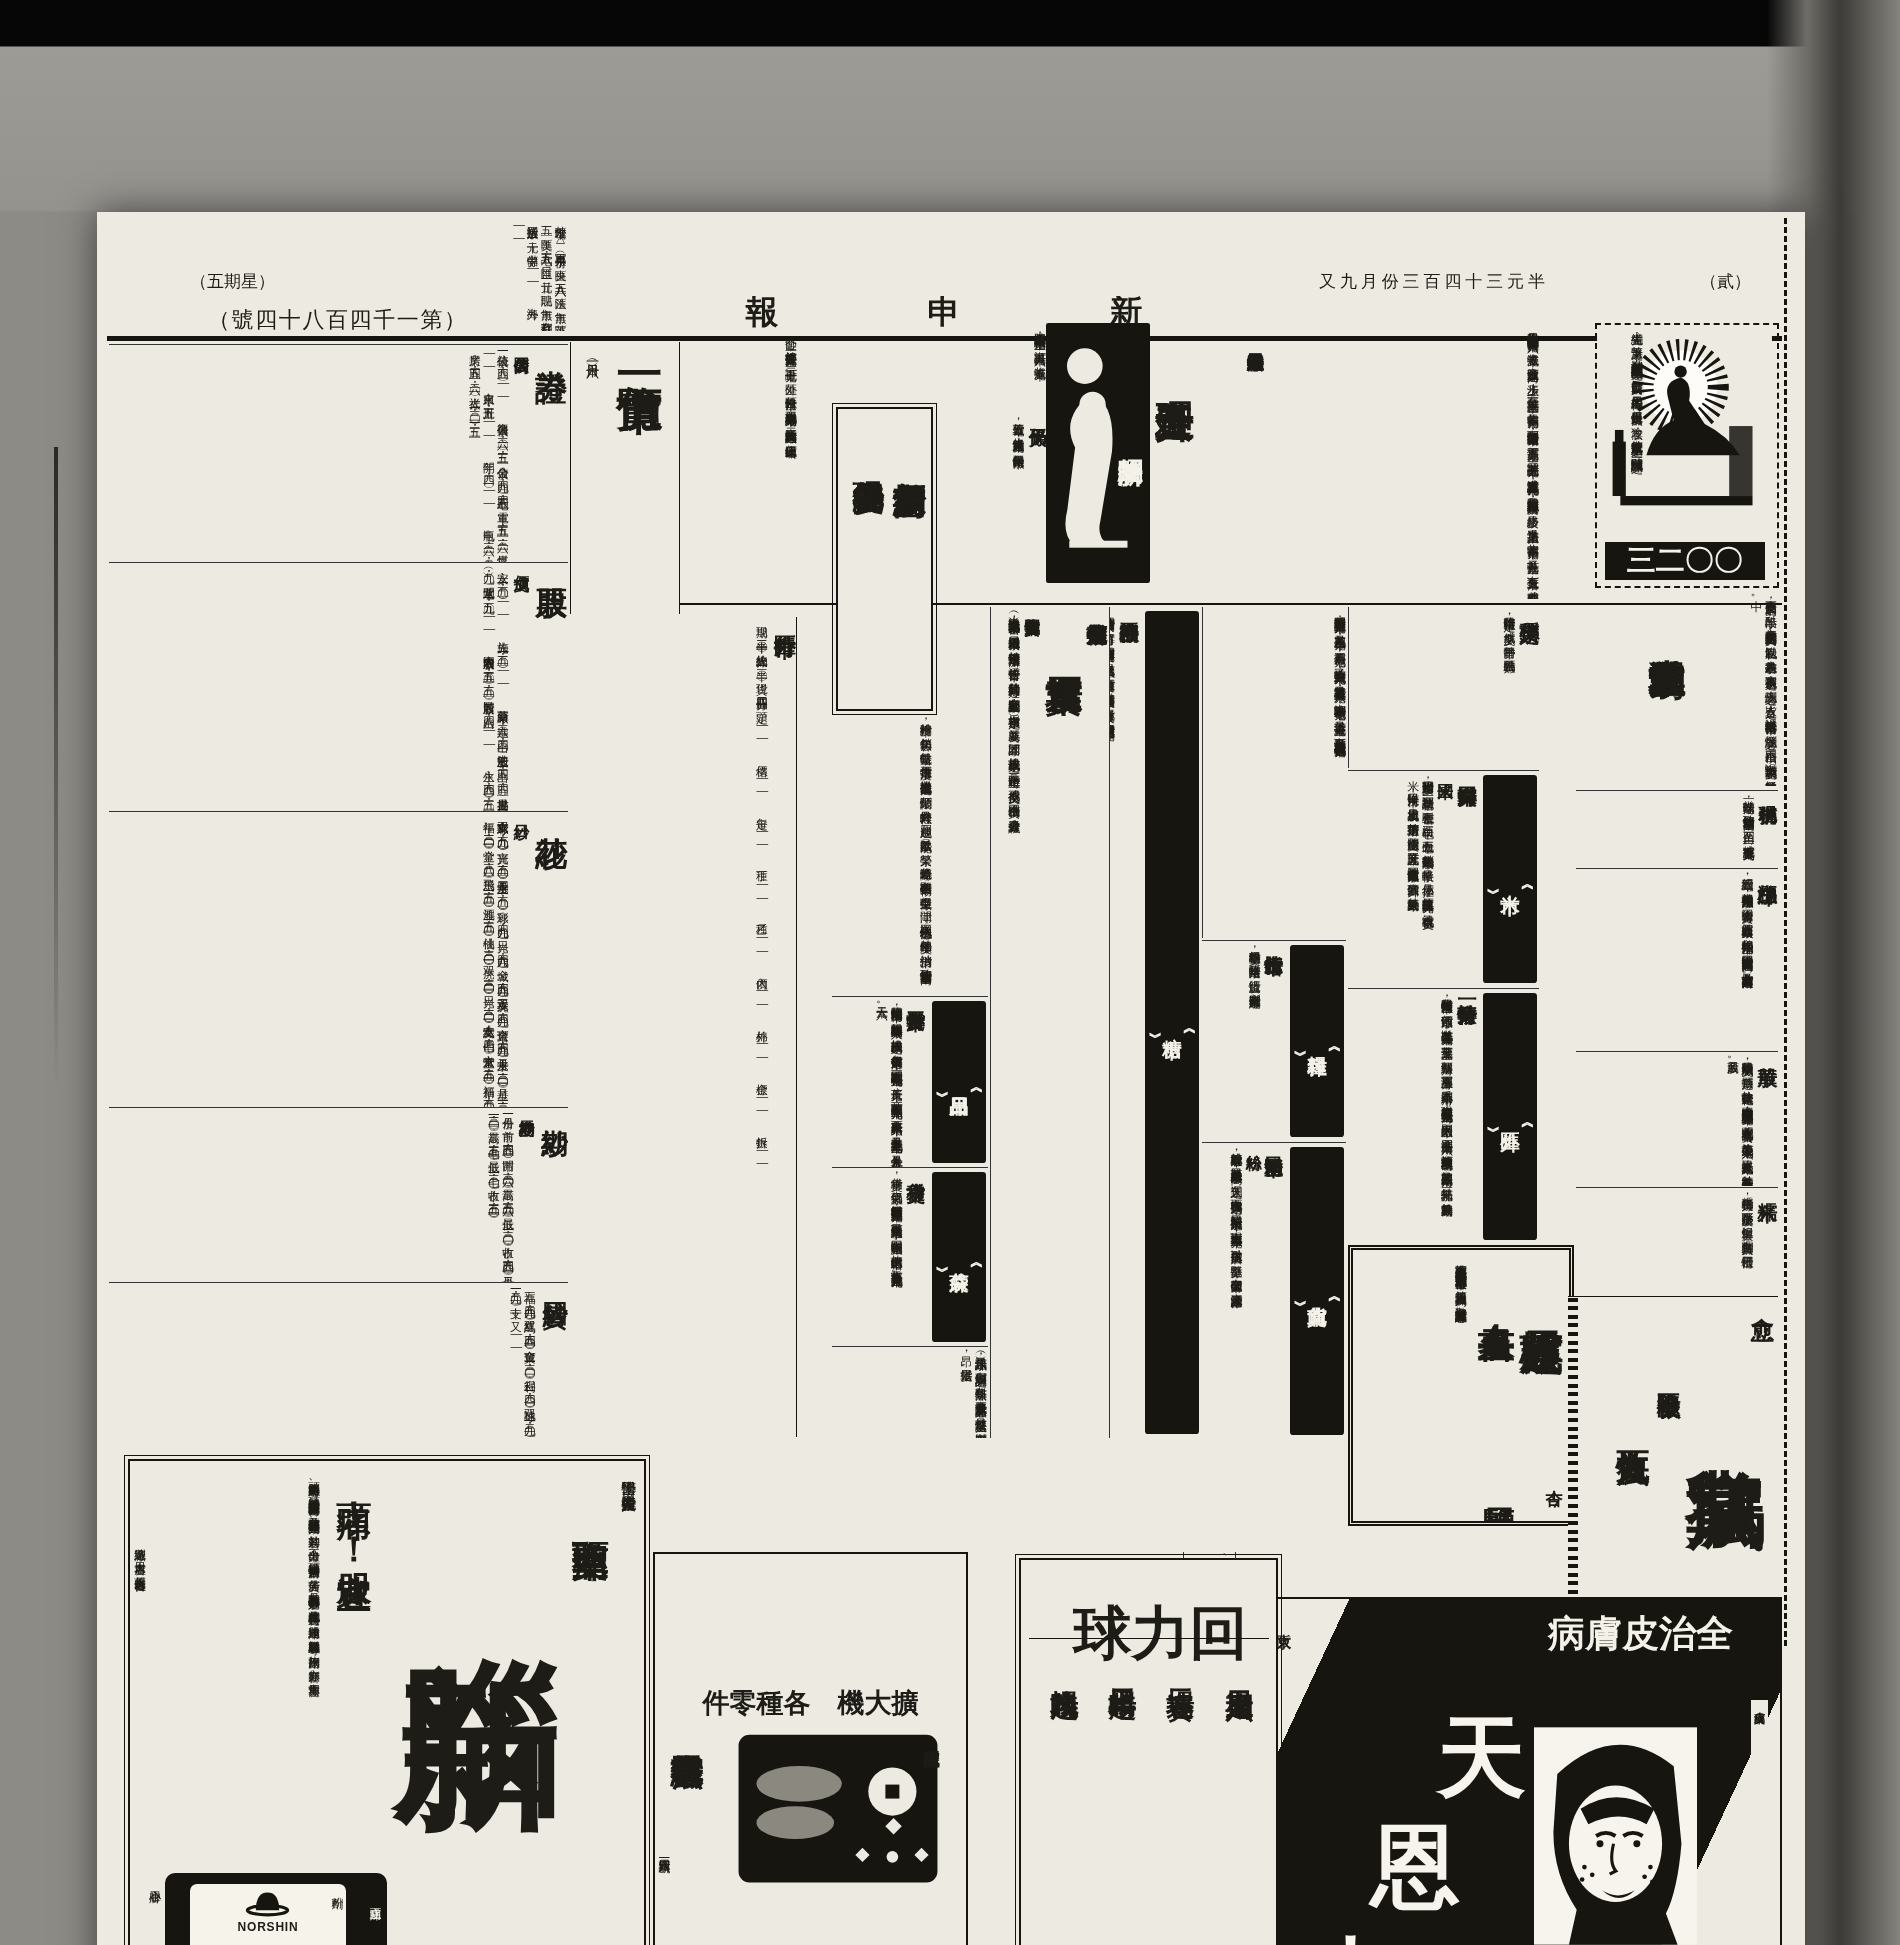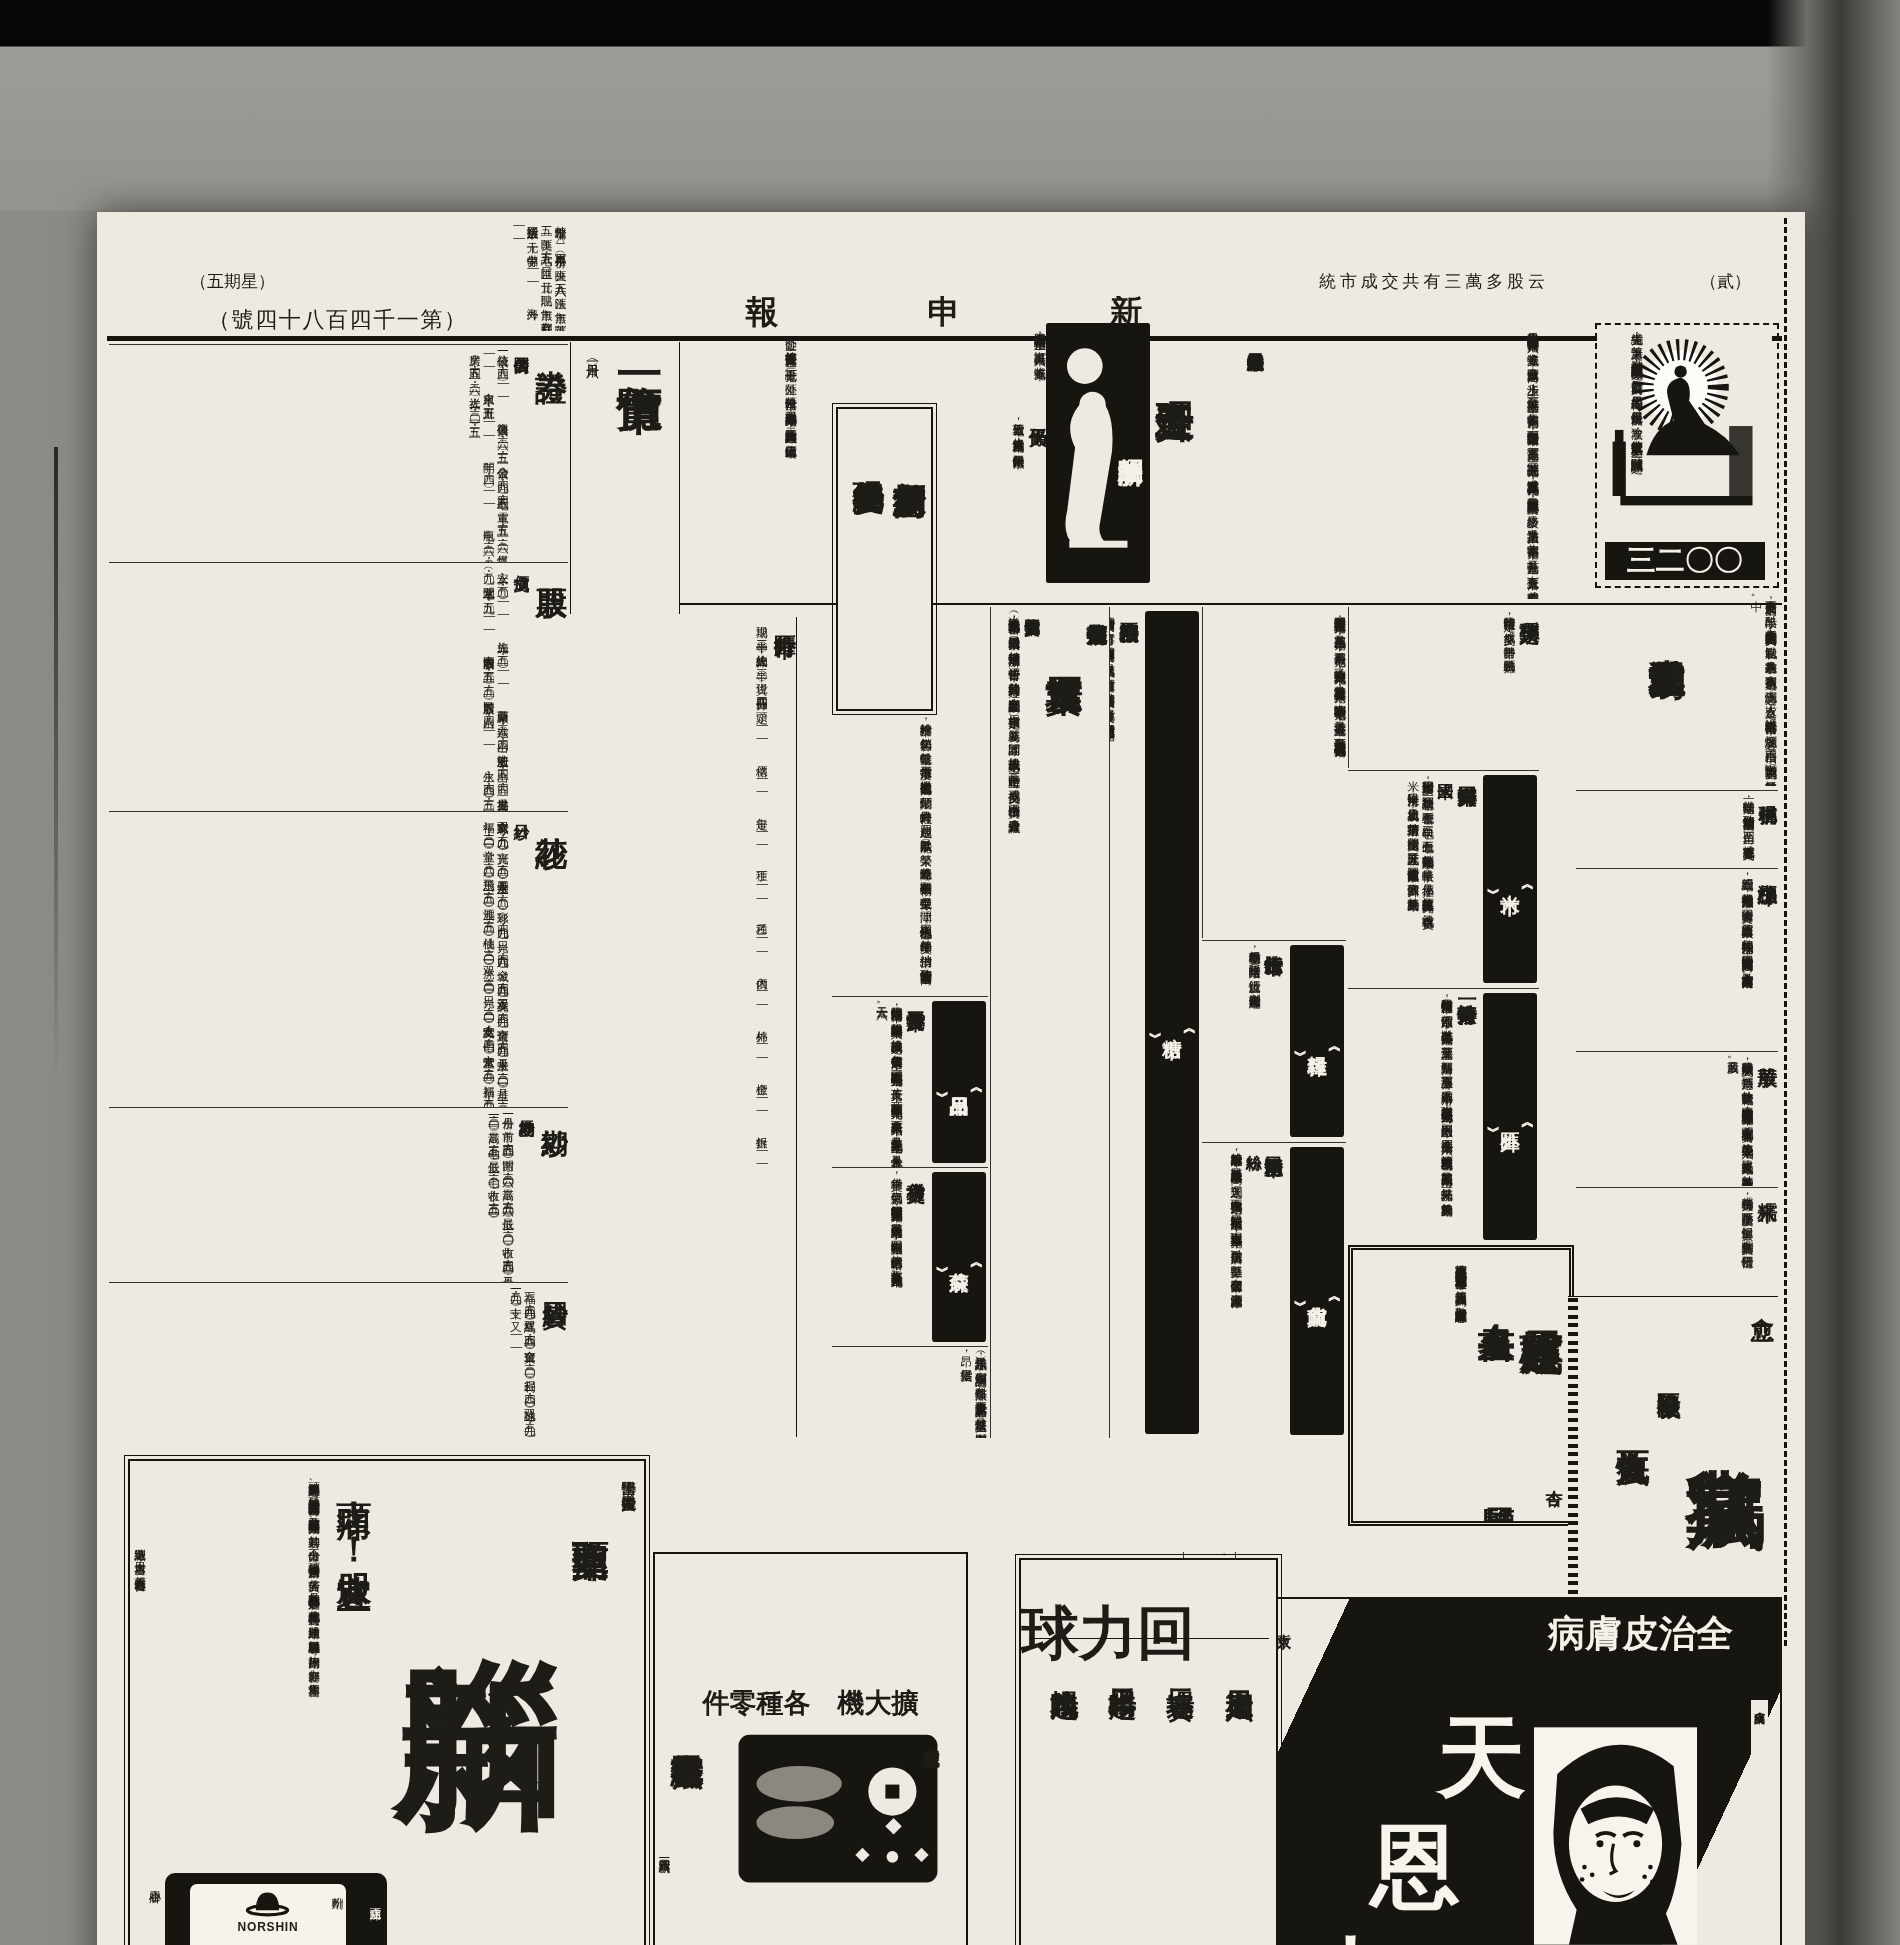--- a/index.html
+++ b/index.html
@@ -35,21 +35,21 @@
 <div class="stage">
   <div class="shadeR"></div>
 
   <div class="crease"></div>
 
   <div class="page">
 
     <div class="b" style="left:93px;top:58px;font-size:17px;font-family:Liberation Serif, serif;">（五期星）</div>
     <div class="b" style="left:111px;top:93px;font-size:22px;letter-spacing:1.6px;">（號四十八百四千一第）</div>
     <div class="b serif hd" style="left:623px;top:44px;width:506px;font-size:33px;text-align:center;letter-spacing:58px;">報　申　新</div>
-    <div class="b" style="left:1222px;top:58px;font-size:17px;letter-spacing:3.9px;">統市成交共有三萬多股云</div>
+    <div class="b" style="left:1222px;top:58px;font-size:17px;letter-spacing:3.9px;">又九月份三百四十三元半</div>
     <div class="b" style="left:1603px;top:58px;font-size:17px;">（貳）</div>
     <div class="b rule" style="left:9.7px;top:124px;width:1675px;height:5px;"></div>
 
     <div class="b v sm" style="left:15.6px;top:4.7px;width:455px;height:114px;">外匯市場　△日軍票（十月份）　央匯 五六二八　法匯 無市　英匯 一一・二五　美匯 五六・五七　日匯 廿一元　貼現 無市　存款利息 九八七五　同業拆放 十一元　中儲券 ——　海外 ——</div>
 
     <div class="b" style="left:473px;top:130px;width:108px;height:272px;border-left:1.6px solid #16150f;border-right:1.6px solid #16150f;">
       <div class="v hd" style="position:absolute;right:15.6px;top:7.8px;height:257px;font-size:46px;">市價一覽</div>
       <div class="v" style="position:absolute;right:78px;top:11.7px;height:249px;font-size:13.2px;">（十一月六日）</div>
     </div>
 
@@ -247,21 +247,21 @@
       </svg>
       <div class="v hd" style="position:absolute;left:23px;top:23px;height:163px;font-size:18.7px;">種奇異皮膚病</div>
       <div class="v" style="position:absolute;left:47px;top:23px;height:117px;font-size:15px;">東京大阪</div>
       <div class="v hd" style="position:absolute;left:7.8px;bottom:15.6px;height:140px;font-size:22px;background:#edeae1;padding:2.3px;">東京藥院</div>
       <div class="v sm" style="position:absolute;right:11.7px;top:101px;height:163px;color:#16150f;background:#edeae1;padding:1.6px;">皮膚病良藥</div>
     </div>
 
     <div class="b v sm" style="left:1086px;top:1340px;width:51px;height:249px;border-left:1.2px solid #333;border-right:1.2px solid #333;">九、〇〇 報告新聞（國語）　九、一五 遊藝（粵樂）　九、五〇 時事講述（國語）　一〇、〇五 預告節目（國語）</div>
 
     <div class="b dbox" style="left:922px;top:1346px;width:255px;height:459px;background:#edeae1;">
-      <div class="hd serif rtl" style="position:absolute;left:0;top:3.9px;width:100%;font-size:58px;">球力回</div>
+      <div class="hd serif rtl" style="position:absolute;left:12px;top:3.9px;width:100%;font-size:58px;text-align:center;">球力回</div>
       <div style="position:absolute;left:7.8px;top:78px;width:240px;height:0.8px;background:#16150f;"></div>
       <div class="v hd" style="position:absolute;right:23px;top:109px;height:241px;font-size:28px;">逢星期六日</div>
       <div class="v hd" style="position:absolute;right:82px;top:109px;height:241px;font-size:28px;">連賽二場</div>
       <div class="v hd" style="position:absolute;right:140px;top:109px;height:257px;font-size:28px;">日場二時半起</div>
       <div class="v hd" style="position:absolute;right:198px;top:109px;height:257px;font-size:28px;">晚場八時起</div>
 
     </div>
 
     <div class="b box" style="left:556px;top:1340px;width:311px;height:473px;">
       <div class="hd rtl" style="position:absolute;left:0;top:136px;width:100%;font-size:27px;text-align:center;">件零種各　機大擴</div>

